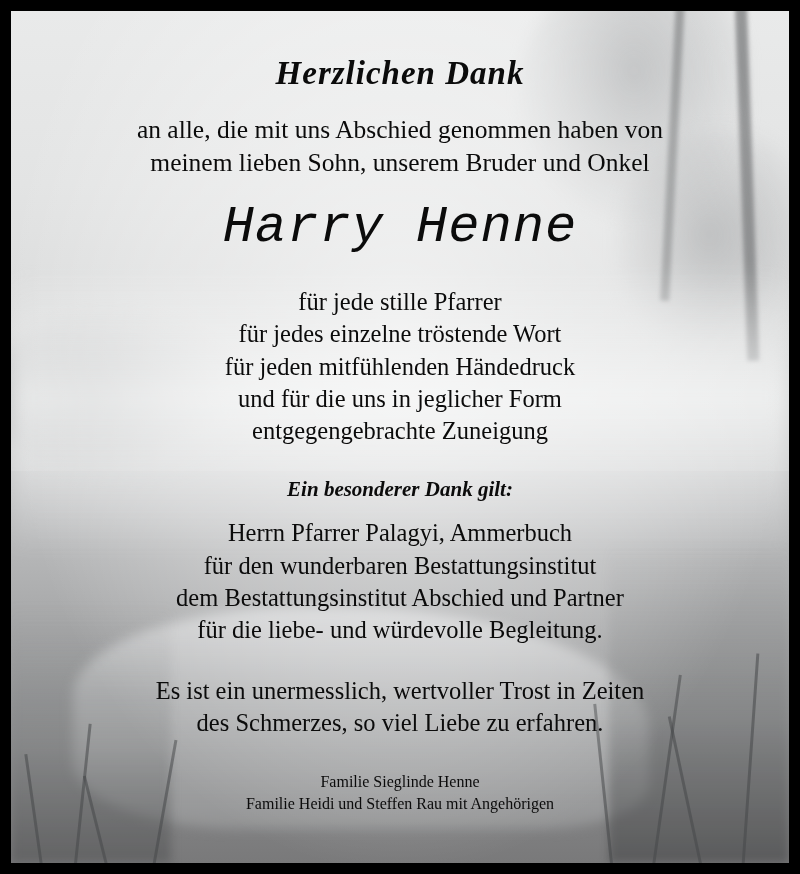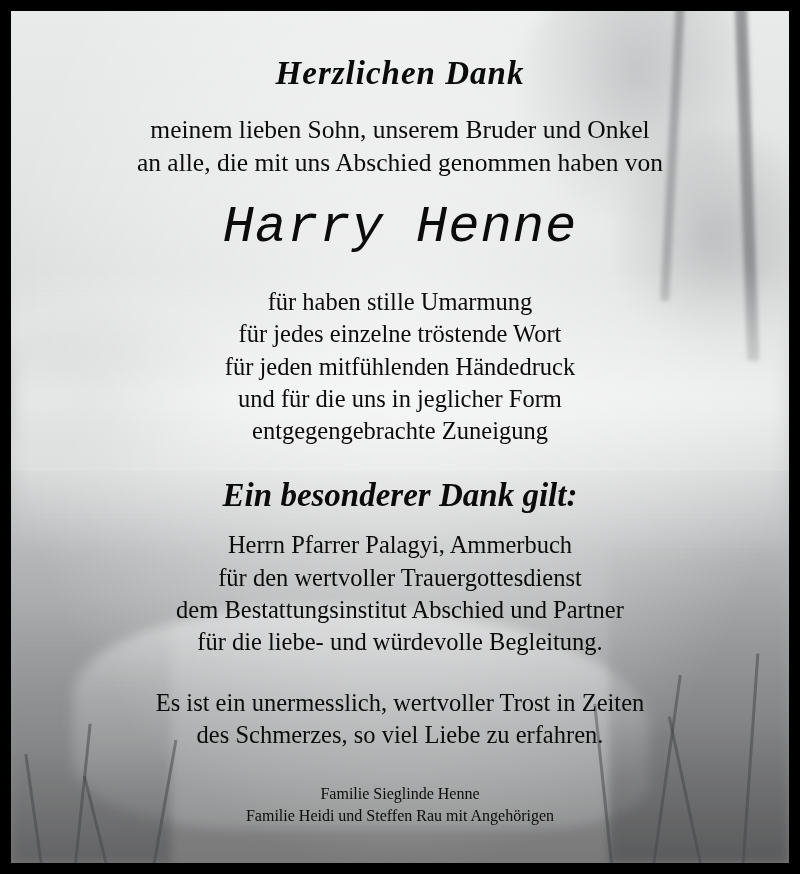--- a/index.html
+++ b/index.html
@@ -138,21 +138,21 @@
     line-height: 1.05;
   }
   .verse {
     font-size: 24.5px;
     line-height: 1.32;
     margin: 0 0 30px 0;
   }
   .thanks-heading {
     font-style: italic;
     font-weight: bold;
-    font-size: 33px;
+    font-size: 21px;
     margin: 0 0 2px 0;
   }
   .thanks-body {
     font-size: 24.5px;
     line-height: 1.32;
     margin: 15px 0 28px 0;
   }
   .closing {
     font-size: 24.5px;
     line-height: 1.32;
@@ -191,39 +191,39 @@
     <div class="grass" style="left:690px; height:160px; transform:rotate(-12deg);"></div>
     <div class="grass" style="left:730px; height:220px; transform:rotate(4deg);"></div>
     <div class="vignette"></div>
   </div>
 
   <div class="content">
 
     <div class="heading">Herzlichen Dank</div>
 
     <div class="intro">
+      <div>an alle, die mit uns Abschied genommen haben von</div>
       <div>meinem lieben Sohn, unserem Bruder und Onkel</div>
-      <div>an alle, die mit uns Abschied genommen haben von</div>
     </div>
 
     <div class="name">Harry Henne</div>
 
     <div class="verse">
-      <div>für haben stille Umarmung</div>
+      <div>für jede stille Pfarrer</div>
       <div>für jedes einzelne tröstende Wort</div>
       <div>für jeden mitfühlenden Händedruck</div>
       <div>und für die uns in jeglicher Form</div>
       <div>entgegengebrachte Zuneigung</div>
     </div>
 
     <div class="thanks-heading">Ein besonderer Dank gilt:</div>
 
     <div class="thanks-body">
       <div>Herrn Pfarrer Palagyi, Ammerbuch</div>
-      <div>für den wertvoller Trauergottesdienst</div>
+      <div>für den wunderbaren Bestattungsinstitut</div>
       <div>dem Bestattungsinstitut Abschied und Partner</div>
       <div>für die liebe- und würdevolle Begleitung.</div>
     </div>
 
     <div class="closing">
       <div>Es ist ein unermesslich, wertvoller Trost in Zeiten</div>
       <div>des Schmerzes, so viel Liebe zu erfahren.</div>
     </div>
 
     <div class="family">

